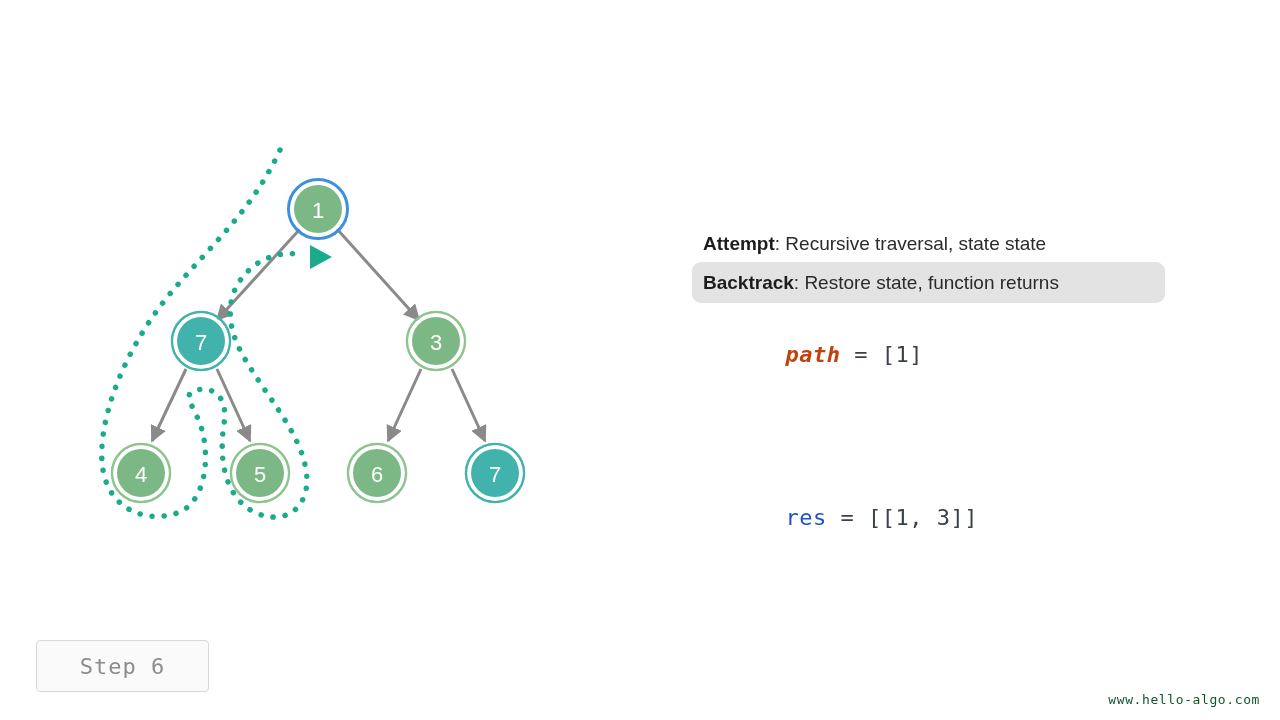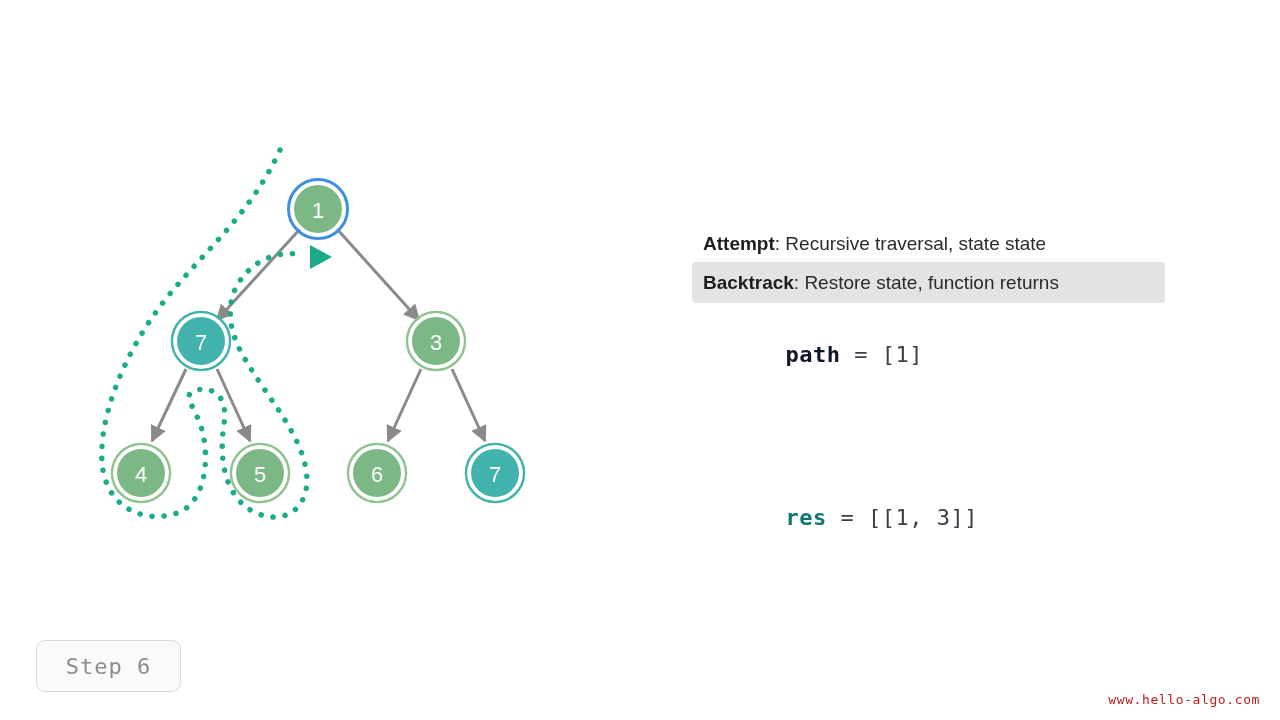--- a/index.html
+++ b/index.html
@@ -50,70 +50,70 @@
     line-height: 1.45;
     padding: 4px 0 4px 0;
     white-space: nowrap;
   }
   .desc-row .lead {
     font-weight: bold;
     color: #1d1d1d;
   }
   .desc-row.highlight {
     background: #e3e3e3;
-    border-radius: 4px;
+    border-radius: 9px;
     padding: 7px 0 7px 0;
     margin-left: -11px;
     padding-left: 11px;
     width: 462px;
   }
   .code-row {
     font-family: "DejaVu Sans Mono", "Liberation Mono", monospace;
     font-size: 22px;
     color: #3b4149;
     white-space: pre;
     letter-spacing: 0.5px;
   }
   #path-row {
     margin-top: 14px;
   }
   #res-row {
     margin-top: 88px;
   }
-  .var-path { color: #0f172a; font-weight: bold; }
-  .var-res  { color: #0f766e; font-weight: bold; }
+  .var-path { color: #c2410c; font-weight: bold; font-style: italic; }
+  .var-res  { color: #1d4ed8; font-weight: normal; }
 
   
   #step-badge {
     position: absolute;
     left: 36px;
     top: 640px;
-    width: 145px;
+    width: 173px;
     height: 52px;
     box-sizing: border-box;
     border: 1px solid #d8d8d8;
-    border-radius: 9px;
+    border-radius: 4px;
     background: #fafafa;
     display: flex;
     align-items: center;
     justify-content: center;
     font-family: "DejaVu Sans Mono", "Liberation Mono", monospace;
     font-size: 22px;
     color: #8c8c8c;
     letter-spacing: 1px;
   }
 
   
   #watermark {
     position: absolute;
     right: 20px;
     bottom: 13px;
     font-family: "DejaVu Sans Mono", "Liberation Mono", monospace;
     font-size: 13px;
-    color: #b91c1c;
+    color: #14532d;
     letter-spacing: 0.6px;
   }
 </style>
 </head>
 <body>
 
 <div id="stage">
 
   <svg id="tree-svg" viewBox="0 0 640 720">
     <defs>

